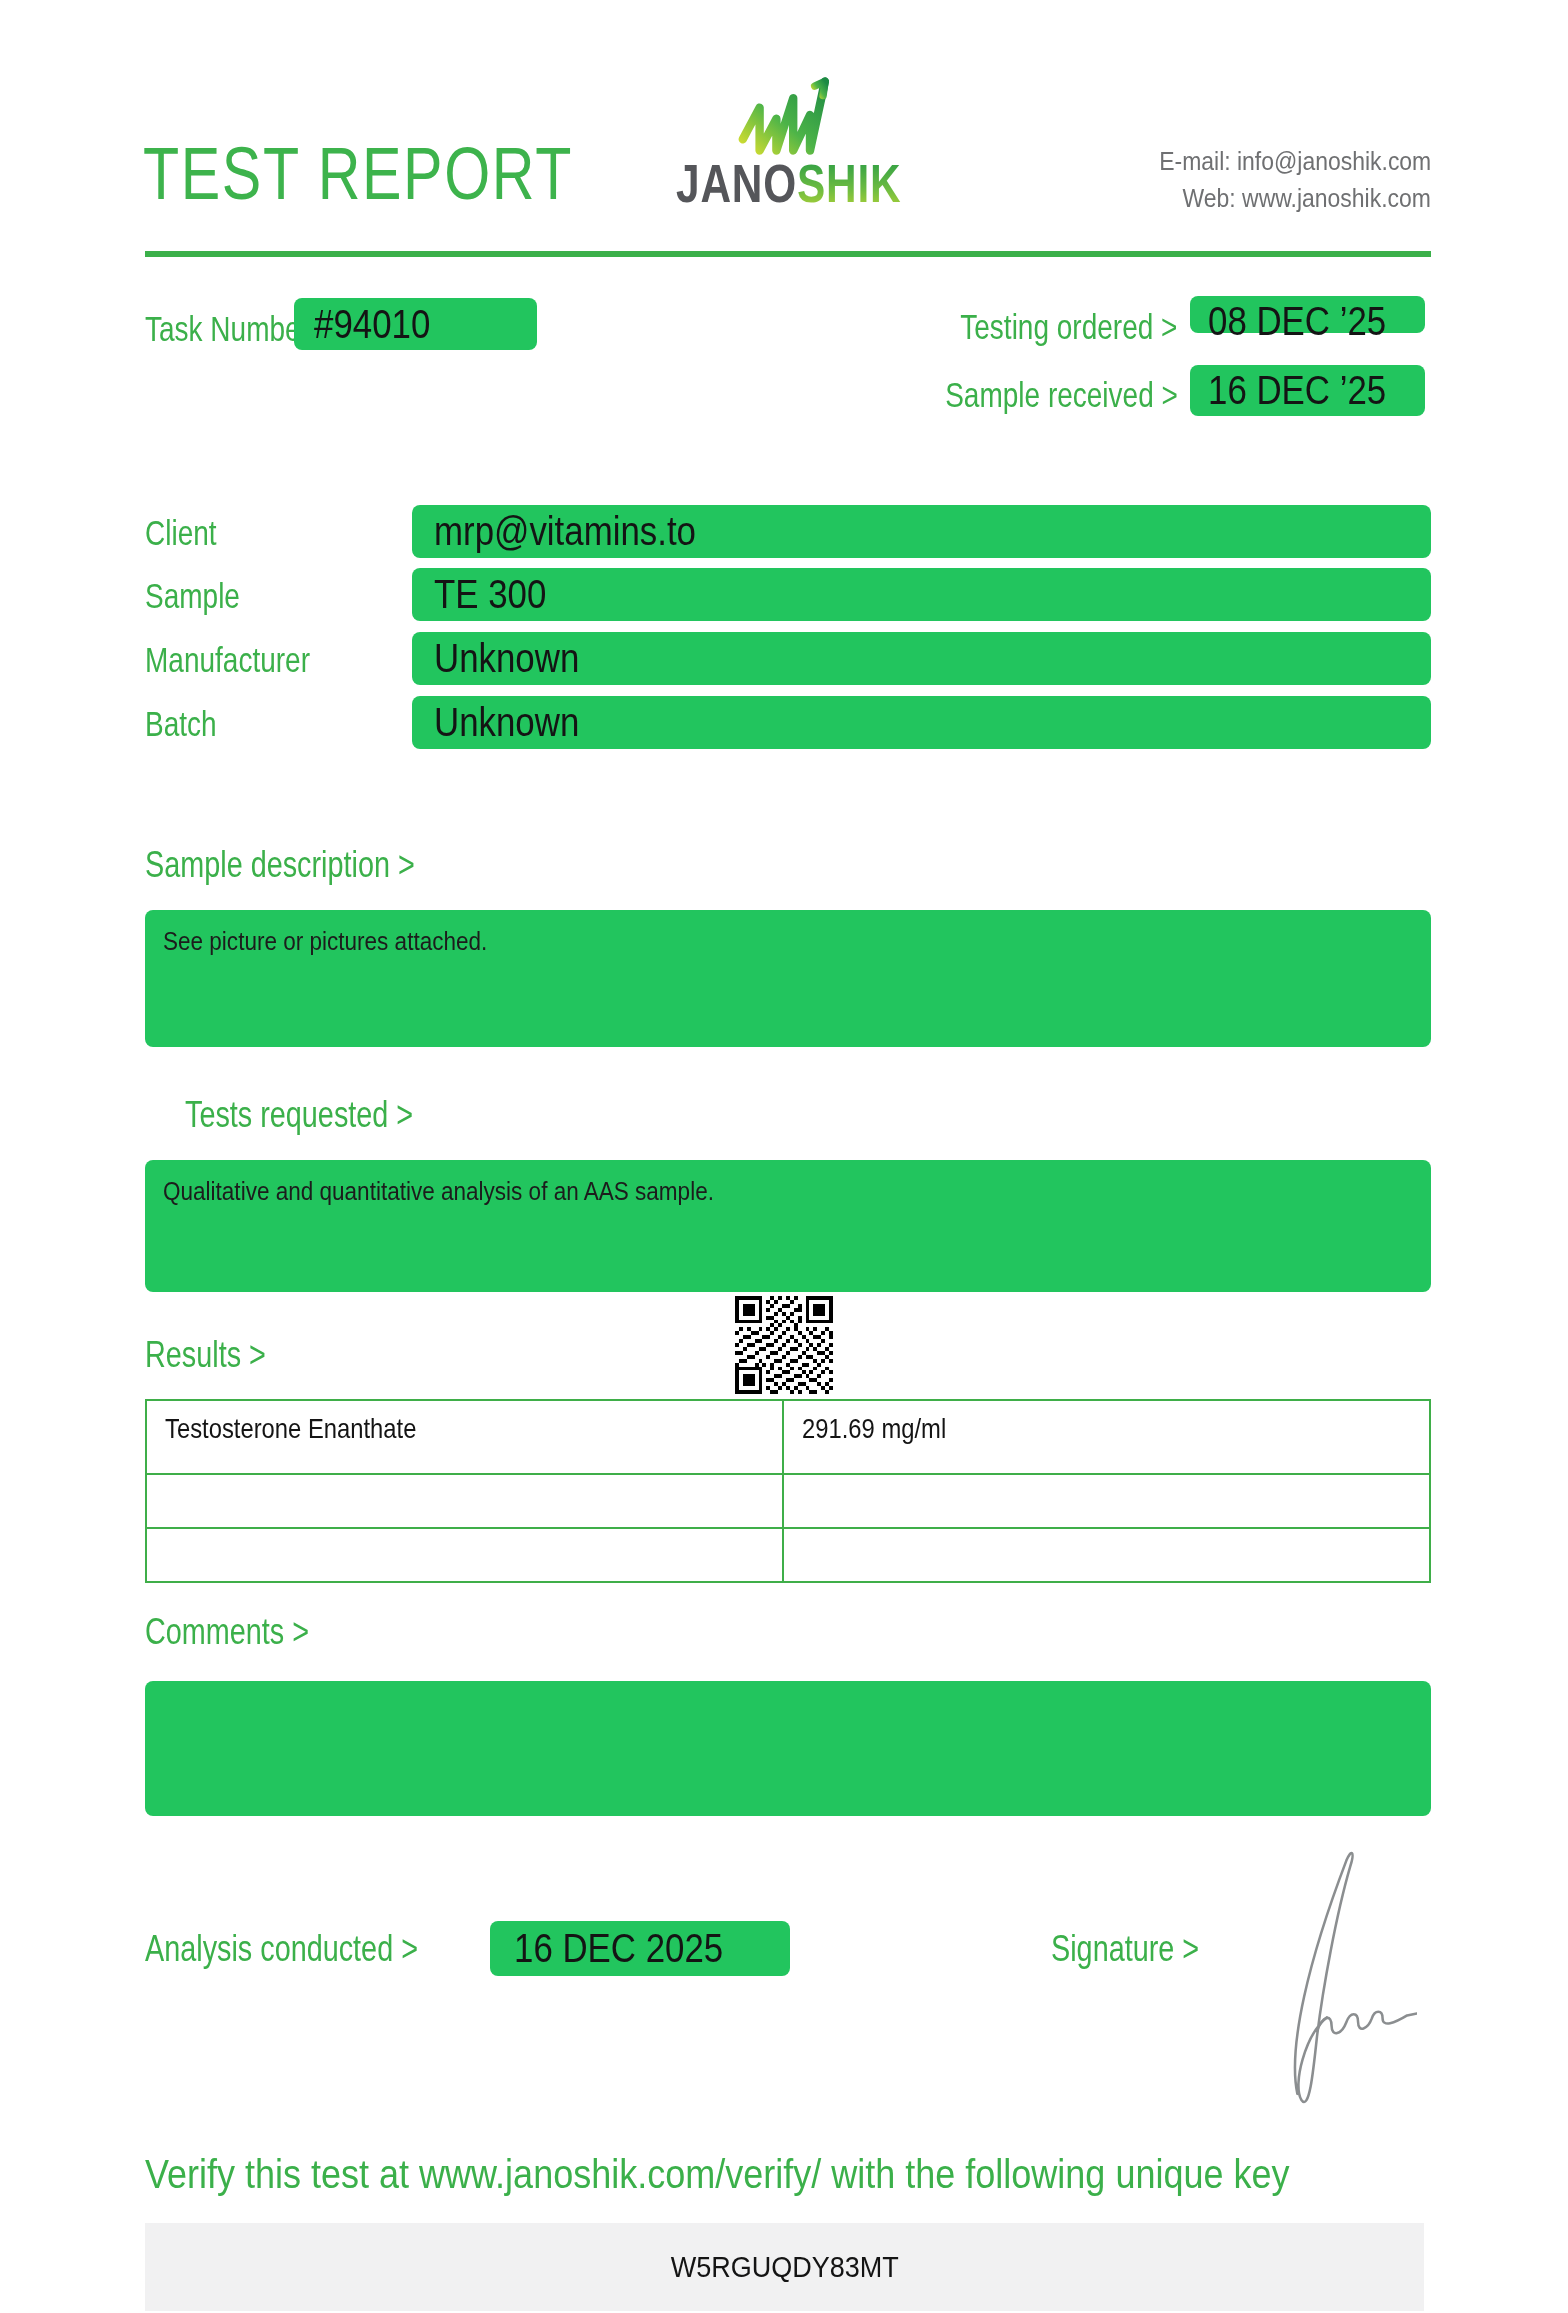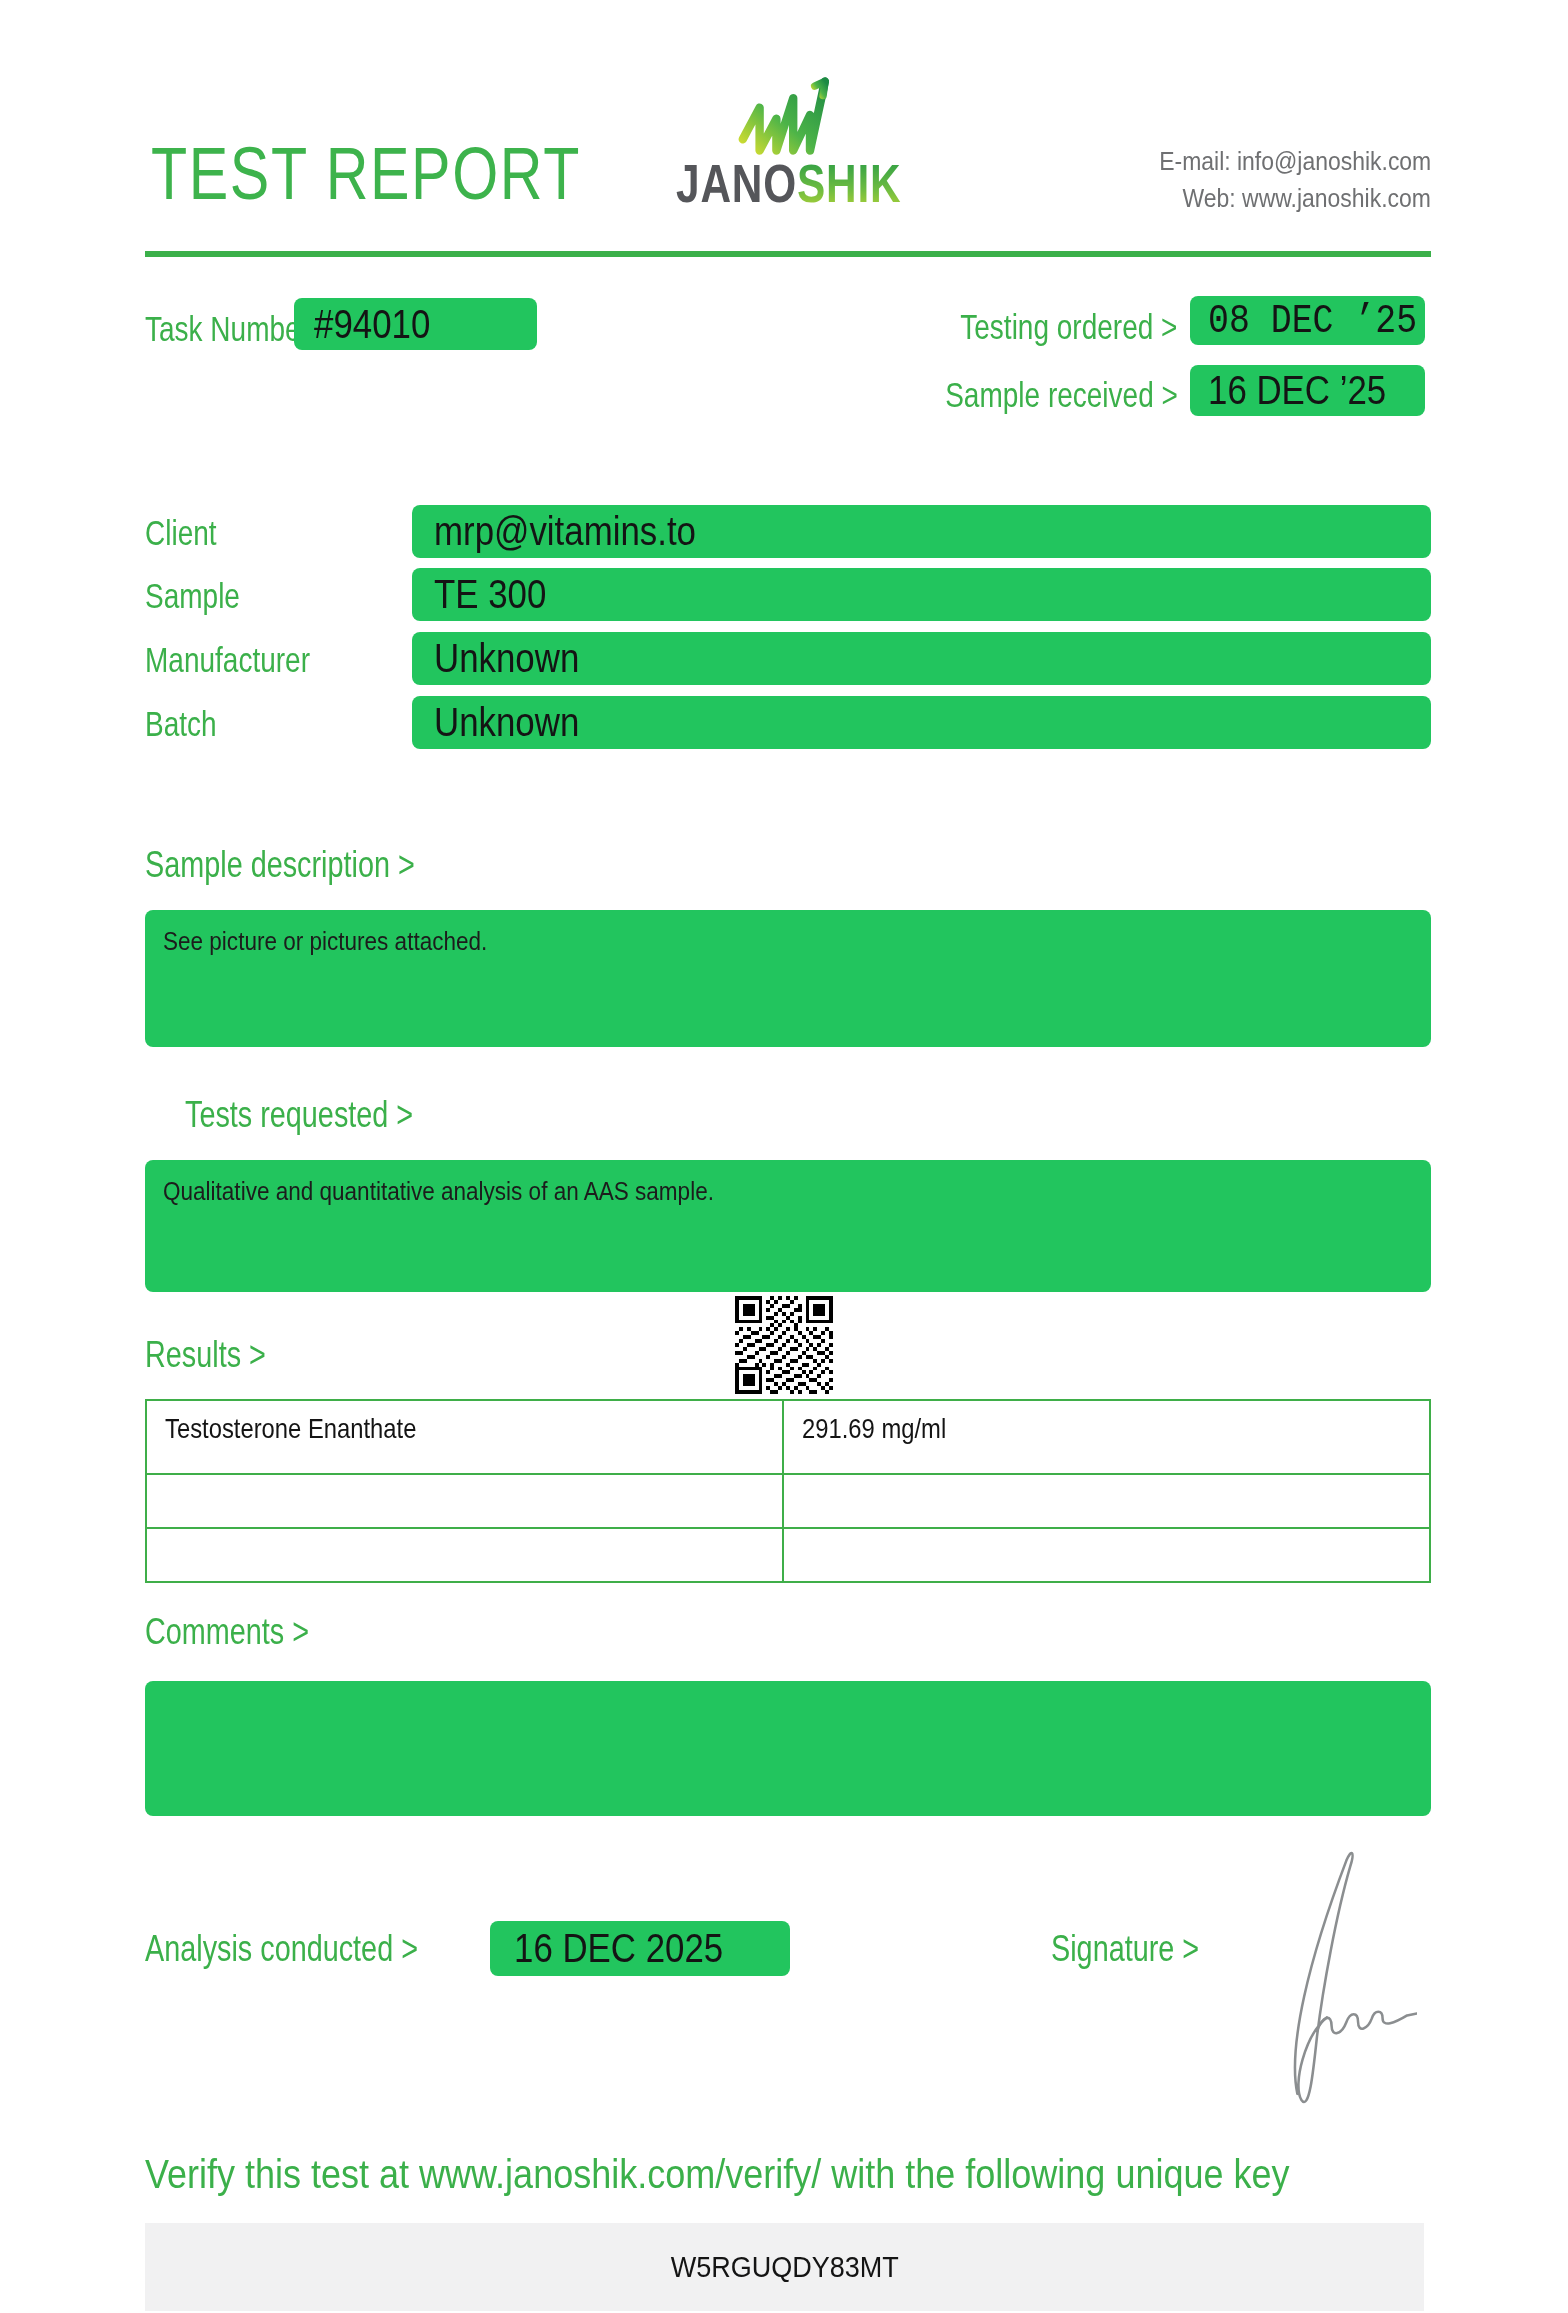--- a/index.html
+++ b/index.html
@@ -29,21 +29,21 @@
   .rcell-l{width:635px;border-right:2px solid #3fae49;}
   .rcell-r{flex:1;}
   .rcell-text{font-size:28px;font-weight:500;color:#141414;padding-left:17.6px;}
   .verify{font-size:40px;color:#3bb04a;line-height:1.1;}
   .keybox{display:flex;align-items:center;justify-content:center;background:#f1f1f2;}
   .keytext{font-size:30px;font-weight:500;color:#141414;}
 </style>
 </head>
 <body>
 
-<div class="abs page-title" style="left:143px;top:137px;margin-left:8px;">
+<div class="abs page-title" style="left:143px;top:137px;">
   <span class="cx">TEST REPORT</span>
 </div>
 
 <svg class="abs" style="left:735px;top:74px;" width="94" height="84" viewBox="0 0 100 90" aria-hidden="true">
   <defs>
     <linearGradient id="lg1" x1="0" y1="1" x2="1" y2="0">
       <stop offset="0" stop-color="#d9df2f"></stop>
       <stop offset="0.45" stop-color="#4db448"></stop>
       <stop offset="1" stop-color="#1d8a44"></stop>
     </linearGradient>
@@ -66,21 +66,21 @@
 <div class="abs lbl" style="left:145px;top:310px;">
   <span class="cx">Task Number</span>
 </div>
 <div class="abs field" style="left:294px;top:298px;width:243px;height:52px;">
   <div class="field-text" style="padding-left:19.6px;line-height:52px;"><span class="cx85">#94010</span></div>
 </div>
 
 <div class="abs lbl" style="left:887px;top:308px;width:290px;text-align:right;">
   <span class="cx cxr">Testing ordered  &gt;</span>
 </div>
-<div class="abs field" style="left:1190px;top:296px;width:235px;height:49px;font-family:Liberation Mono, monospace;">
+<div class="abs field" style="left:1190px;top:296px;width:235px;height:37px;">
   <div class="field-text" style="padding-left:17.6px;line-height:51px;"><span class="cx85">08 DEC ’25</span></div>
 </div>
 
 <div class="abs lbl" style="left:887px;top:376px;width:290px;text-align:right;">
   <span class="cx cxr">Sample received &gt;</span>
 </div>
 <div class="abs field" style="left:1190px;top:365px;width:235px;height:51px;">
   <div class="field-text" style="padding-left:17.6px;line-height:51px;"><span class="cx85">16 DEC ’25</span></div>
 </div>
 

